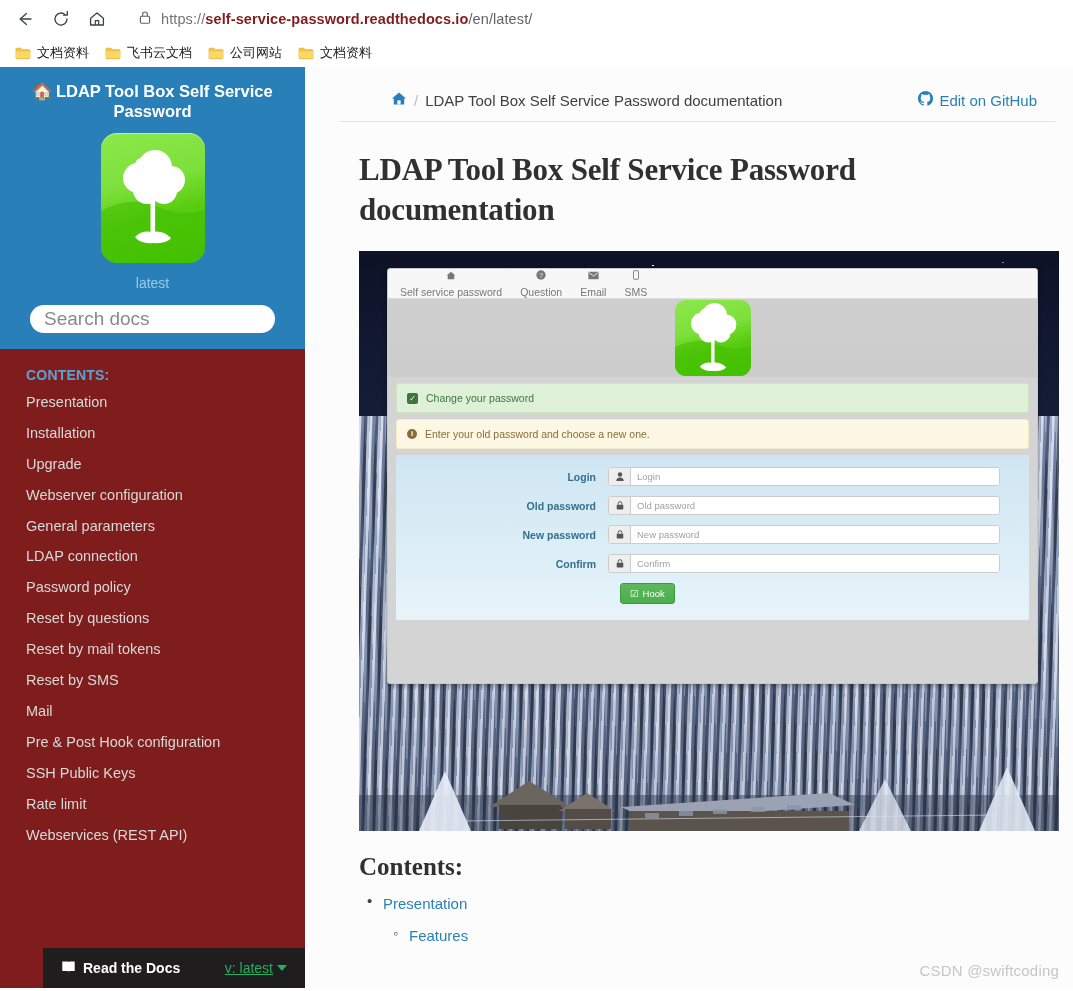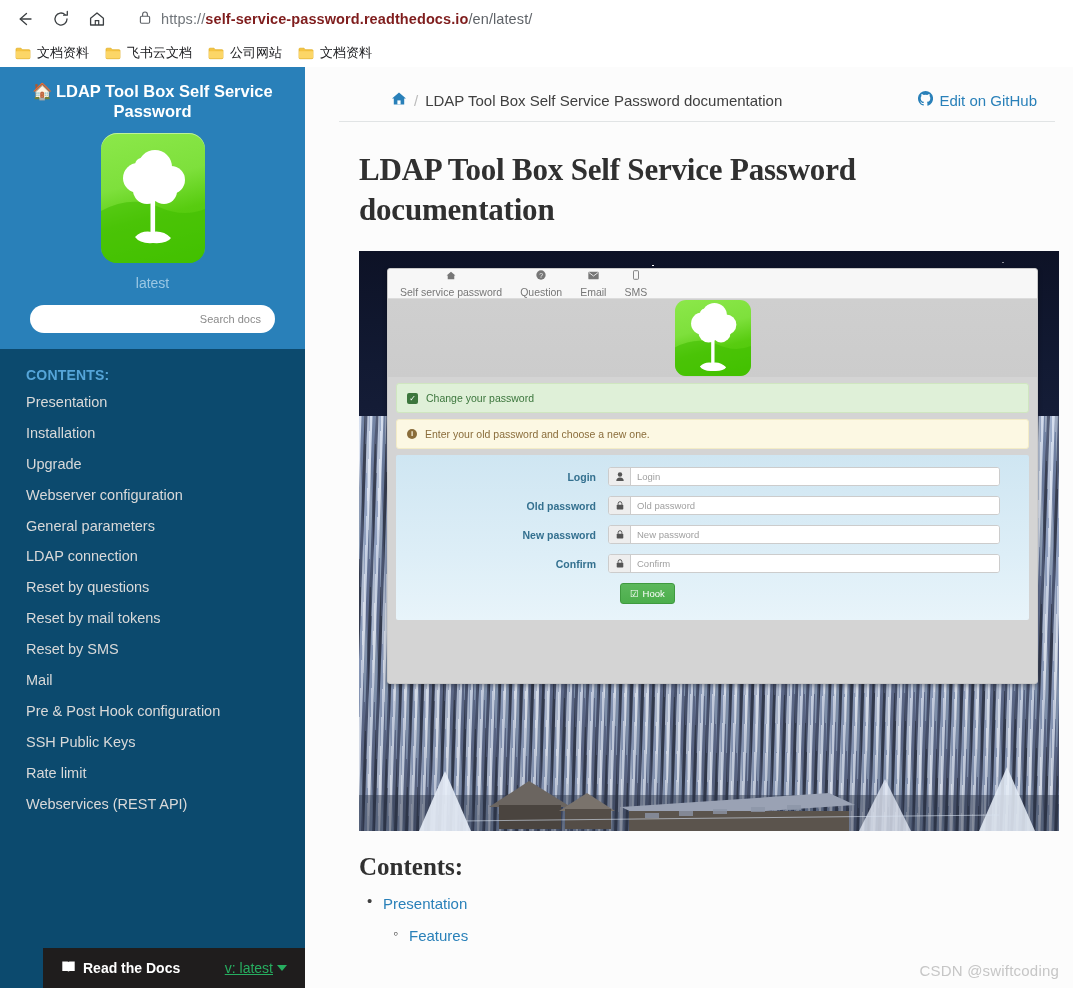--- a/index.html
+++ b/index.html
@@ -82,21 +82,21 @@
     width: 1073px;
     height: 921px;
     display: flex;
     background: #fcfcfc;
   }
 
   
   .sidebar {
     width: 305px;
     flex: 0 0 305px;
-    background: #0c4a6e;
+    background: #7f1d1d;
     display: flex;
     flex-direction: column;
     position: relative;
     height: 921px;
   }
   .sidebar-head {
     background: #2980B9;
     padding: 14px 16px 16px;
     text-align: center;
   }
@@ -134,25 +134,24 @@
     background: #ffffff;
     border-radius: 50px;
     border: none;
     display: flex;
     align-items: center;
     padding: 0 14px;
   }
   .search-box input {
     border: none; outline: none;
     width: 100%;
-    font-size: 11px;
+    font-size: 19px;
     color: #404040;
     font-family: "Liberation Sans", sans-serif;
     background: transparent;
-    text-align: right;
   }
   .search-box input::placeholder { color: #8a8a8a; }
 
   .nav-section {
     padding: 18px 0 0;
     flex: 1;
     overflow: hidden;
   }
   .nav-caption {
     color: #55a5d9;
@@ -613,20 +612,23 @@
             <a href="#">Upgrade</a>
           </li>
         <li class="nav-item">
             <a href="#">Webserver configuration</a>
           </li>
         <li class="nav-item">
             <a href="#">General parameters</a>
           </li>
         <li class="nav-item">
             <a href="#">LDAP connection</a>
+          </li>
+        <li class="nav-item">
+            <a href="#">Password policy</a>
           </li>
         <li class="nav-item">
             <a href="#">Reset by questions</a>
           </li>
         <li class="nav-item">
             <a href="#">Reset by mail tokens</a>
           </li>
         <li class="nav-item">
             <a href="#">Reset by SMS</a>
           </li>

